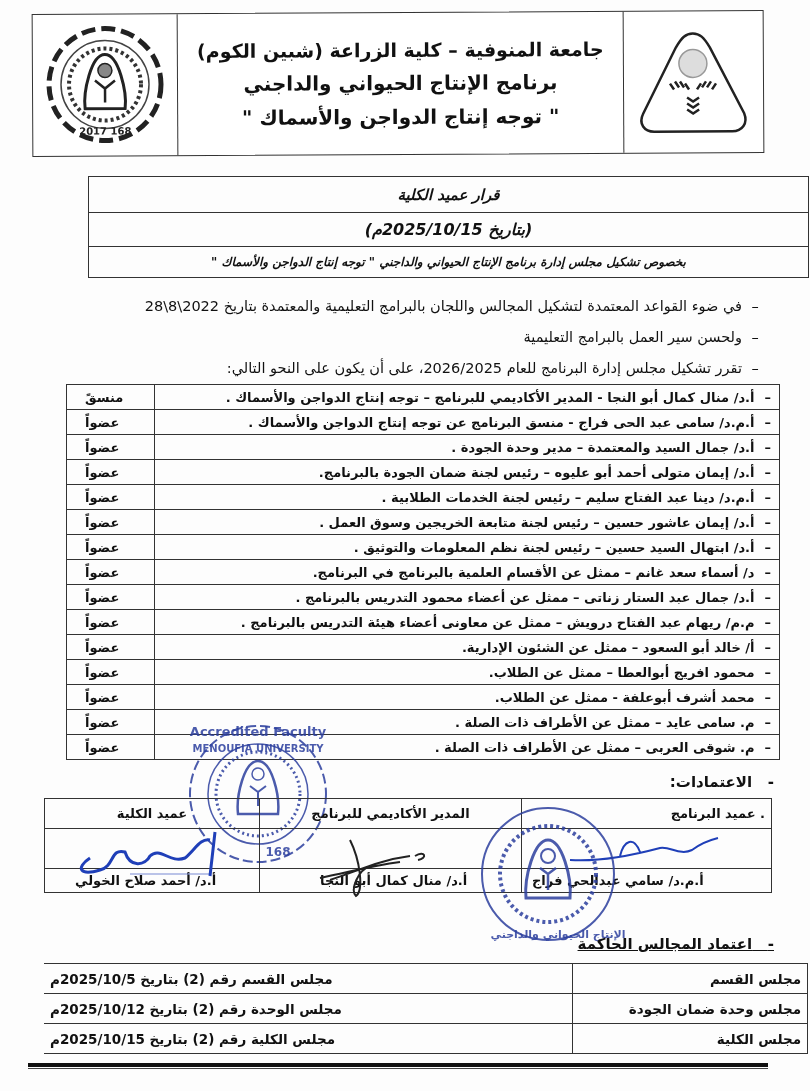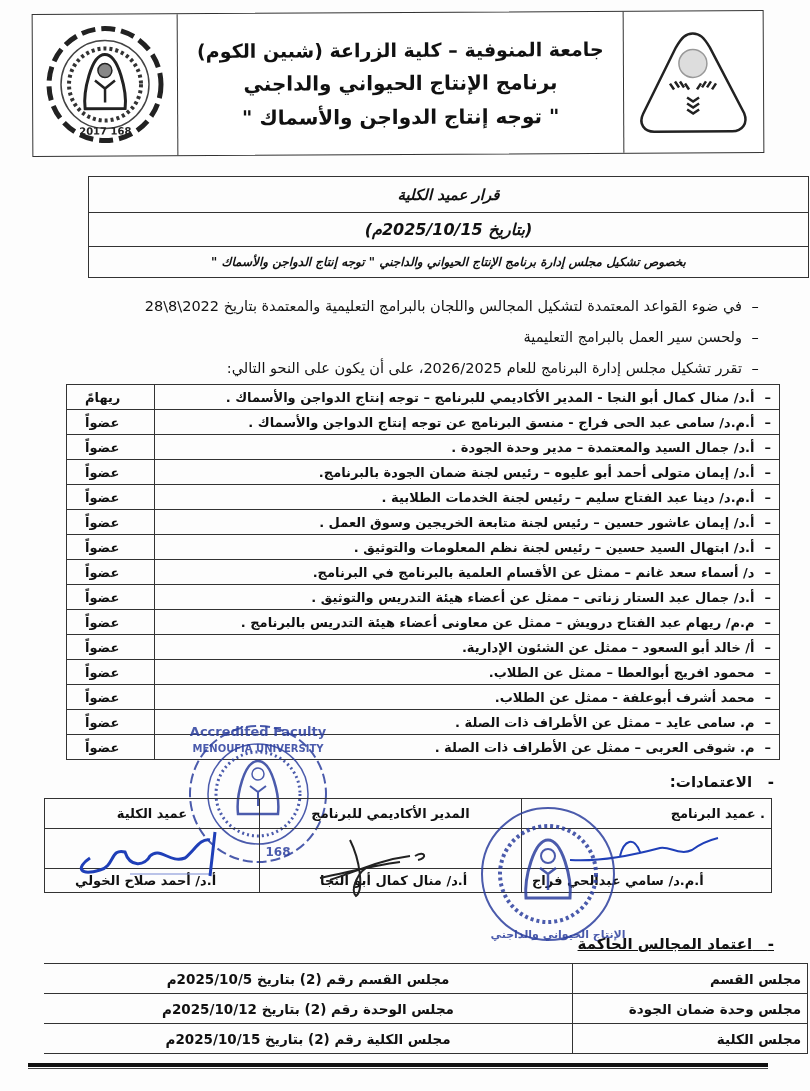--- a/index.html
+++ b/index.html
@@ -46,21 +46,21 @@
   .approvals td.c3 { text-align: center; }
   .approvals tr.names td.c3 { text-align: left; padding-left: 30px; }
   .approvals tr.names td.c2 { text-align: left; padding-left: 60px; }
   .approvals tr.names td.c1 { text-align: left; padding-left: 10px; }
 
   
   .councils-title { position: absolute; right: 36px; top: 935px; font-size: 15px; font-weight: bold; text-decoration: underline; }
   .councils { position: absolute; left: 44px; top: 963px; width: 764px; border-collapse: collapse; direction: rtl; }
   .councils td { border: 1.2px solid #333; height: 30px; font-size: 13.5px; font-weight: bold; padding: 0 6px; }
   .councils td.k { width: 235px; text-align: right; }
-  .councils td.v { text-align: center; }
+  .councils td.v { text-align: left; }
   .councils tr td { border-left: none; }
   .councils tr td.v { border-left: none; }
 
   .footer-rule { position: absolute; left: 28px; top: 1063px; width: 740px; height: 4px; background: #111; }
   .footer-rule2 { position: absolute; left: 28px; top: 1068px; width: 740px; height: 1px; background: #444; }
 
   
   .stamp { position: absolute; pointer-events: none; }
   .sig { position: absolute; pointer-events: none; }
 </style>
@@ -113,21 +113,21 @@
   <div class="p">
     <span class="dash">–</span>
     <span>تقرر تشكيل مجلس إدارة البرنامج للعام 2026/2025، على أن يكون على النحو التالي:</span>
   </div>
 </div>
 
 <table class="members" dir="rtl">
   <tbody id="members-body">
       <tr>
         <td class="name"><span style="margin-left: 10px;">–</span><span>أ.د/ منال كمال أبو النجا  - المدير الأكاديمي للبرنامج – توجه إنتاج الدواجن والأسماك .</span></td>
-        <td class="role">ريهامً</td>
+        <td class="role">منسقً</td>
       </tr>
       <tr>
         <td class="name"><span style="margin-left: 10px;">–</span><span>أ.م.د/ سامى عبد الحى فراج - منسق البرنامج عن توجه إنتاج الدواجن والأسماك .</span></td>
         <td class="role">عضواً</td>
       </tr>
       <tr>
         <td class="name"><span style="margin-left: 10px;">–</span><span>أ.د/  جمال السيد والمعتمدة – مدير وحدة الجودة .</span></td>
         <td class="role">عضواً</td>
       </tr>
       <tr>
@@ -144,21 +144,21 @@
       </tr>
       <tr>
         <td class="name"><span style="margin-left: 10px;">–</span><span>أ.د/ ابتهال السيد حسين – رئيس لجنة نظم المعلومات والتوثيق .</span></td>
         <td class="role">عضواً</td>
       </tr>
       <tr>
         <td class="name"><span style="margin-left: 10px;">–</span><span>د/ أسماء سعد غانم – ممثل عن الأقسام العلمية بالبرنامج في البرنامج.</span></td>
         <td class="role">عضواً</td>
       </tr>
       <tr>
-        <td class="name"><span style="margin-left: 10px;">–</span><span>أ.د/ جمال عبد الستار زناتى – ممثل عن أعضاء هيئة التدريس والتوثيق .</span></td>
+        <td class="name"><span style="margin-left: 10px;">–</span><span>أ.د/ جمال عبد الستار زناتى – ممثل عن أعضاء محمود التدريس بالبرنامج .</span></td>
         <td class="role">عضواً</td>
       </tr>
       <tr>
         <td class="name"><span style="margin-left: 10px;">–</span><span>م.م/ ريهام عبد الفتاح درويش – ممثل عن معاونى أعضاء هيئة التدريس بالبرنامج .</span></td>
         <td class="role">عضواً</td>
       </tr>
       <tr>
         <td class="name"><span style="margin-left: 10px;">–</span><span>أ/ خالد أبو السعود – ممثل عن الشئون الإدارية.</span></td>
         <td class="role">عضواً</td>
       </tr>

